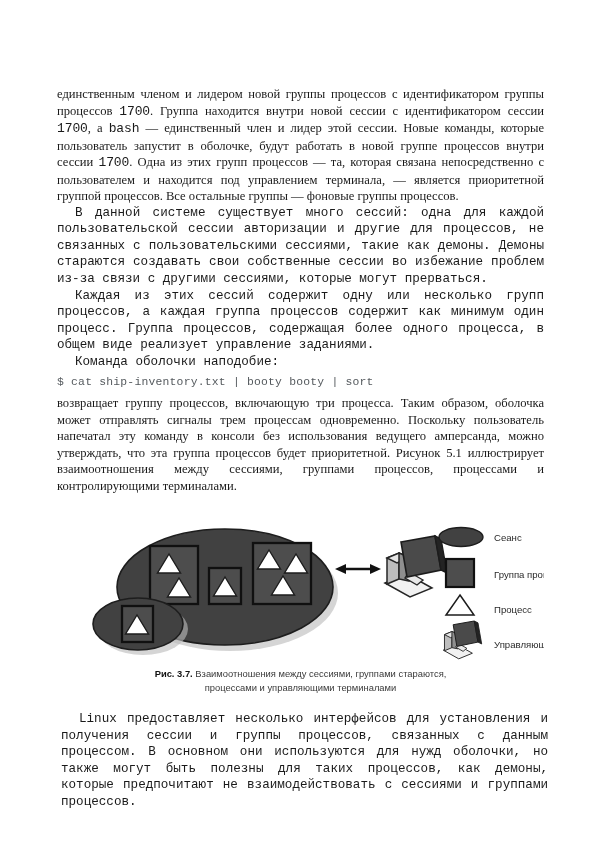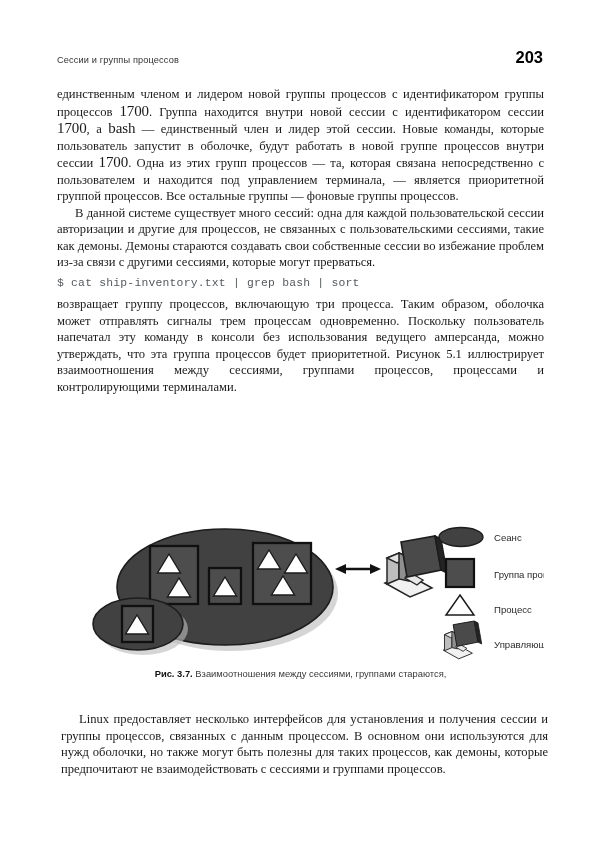--- a/index.html
+++ b/index.html
@@ -56,26 +56,26 @@
     width: 487px;
   }
   p.para {
     margin: 0;
     font-size: 12.6px;
     line-height: 16.55px;
     text-align: justify;
     text-indent: 0;
     hyphens: none;
   }
-  p.para.indent { text-indent: 18px; }
+  p.para.indent { text-indent: 18px; font-family: Liberation Mono, monospace; }
   p.para + p.para { margin-top: 0; }
 
   .mono {
-    font-family: Liberation Serif, serif;
-    font-size: 15px;
+    font-family: Liberation Mono, monospace;
+    font-size: 13px;
     letter-spacing: -0.1px;
   }
   .ital { }
 
   .codeline {
     margin: 6px 0 7px 0;
     font-family: "Liberation Mono", "DejaVu Sans Mono", monospace;
     font-size: 11.4px;
     color: #555a5e;
     letter-spacing: 0.2px;
@@ -114,34 +114,32 @@
     left: 61px;
     top: 711px;
     width: 487px;
   }
 </style>
 </head>
 <body>
 
 <div class="page">
 
-  <div class="running-head">
-    <span class="rh-title">Сессии и группы процессов</span>
-    <span class="rh-folio">203</span>
-  </div>
 
   <div class="content">
 
     <p class="para"><span>единственным членом и лидером новой группы процессов с идентификатором группы процессов </span><span class="mono">1700</span><span>. Группа находится внутри новой сессии с идентификатором сессии </span><span class="mono">1700</span><span>, а </span><span class="mono">bash</span><span> — единственный член и лидер этой сессии. Новые команды, которые пользователь запустит в оболочке, будут работать в новой группе процессов внутри сессии </span><span class="mono">1700</span><span>. Одна из этих групп процессов — та, которая связана непосредственно с пользователем и находится под управлением терминала, — является </span><span class="ital">приоритетной группой процессов</span><span>. Все остальные группы  — </span><span class="ital">фоновые группы процессов</span><span>.</span></p>
 
     <p class="para indent">В данной системе существует много сессий: одна для каждой пользовательской сессии авторизации и другие для процессов, не связанных с пользовательскими сессиями, такие как демоны. Демоны стараются создавать свои собственные сессии во избежание проблем из-за связи с другими сессиями, которые могут прерваться.</p>
 
-
-
-    <div class="codeline">$ cat ship-inventory.txt | grep bash | sort</div>
+    <p class="para indent">Каждая из этих сессий содержит одну или несколько групп процессов, а каждая группа процессов содержит как минимум один процесс. Группа процессов, содержащая более одного процесса, в общем виде реализует управление заданиями.</p>
+
+    <p class="para indent">Команда оболочки наподобие:</p>
+
+    <div class="codeline">$ cat ship-inventory.txt | booty booty | sort</div>
 
     <p class="para">возвращает группу процессов, включающую три процесса. Таким образом, оболочка может отправлять сигналы трем процессам одновременно. Поскольку пользователь напечатал эту команду в консоли без использования ведущего амперсанда, можно утверждать, что эта группа процессов будет приоритетной. Рисунок 5.1 иллюстрирует взаимоотношения между сессиями, группами процессов, процессами и контролирующими терминалами.</p>
   </div>
 
   <div class="figure">
     <div class="figure-art">
       <svg width="487" height="172" viewBox="0 0 487 172" xmlns="http://www.w3.org/2000/svg">
         <defs>
           <g id="proc-tri">
             <polygon points="0,0 11.5,19 -11.5,19" fill="#ffffff" stroke="#1c1c1c" stroke-width="1.4"></polygon>
@@ -207,19 +205,20 @@
           </g>
           <text x="437" y="160" font-family="Liberation Sans, DejaVu Sans, sans-serif" font-size="9.6" fill="#2a2a2a">Управляющий терминал</text>
         </g>
       </svg>
     </div>
   </div>
 
   <div class="figure-caption">
     <span class="fig-num">Рис. 3.7.</span>
     <span>Взаимоотношения между сессиями, группами стараются,</span><br>
+    <span>процессами и управляющими терминалами</span>
   </div>
 
   <div class="tail">
     <p class="para indent">Linux предоставляет несколько интерфейсов для установления и получения сессии и группы процессов, связанных с данным процессом. В основном они используются для нужд оболочки, но также могут быть полезны для таких процессов, как демоны, которые предпочитают не взаимодействовать с сессиями и группами процессов.</p>
   </div>
 
 </div>
 
 </body></html>

